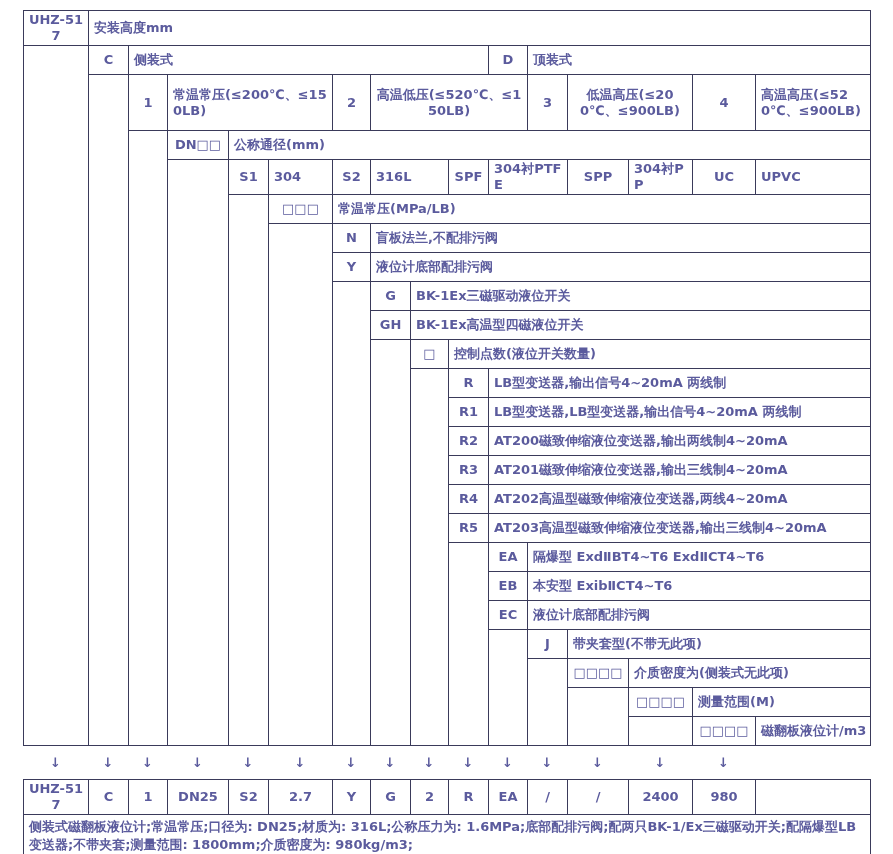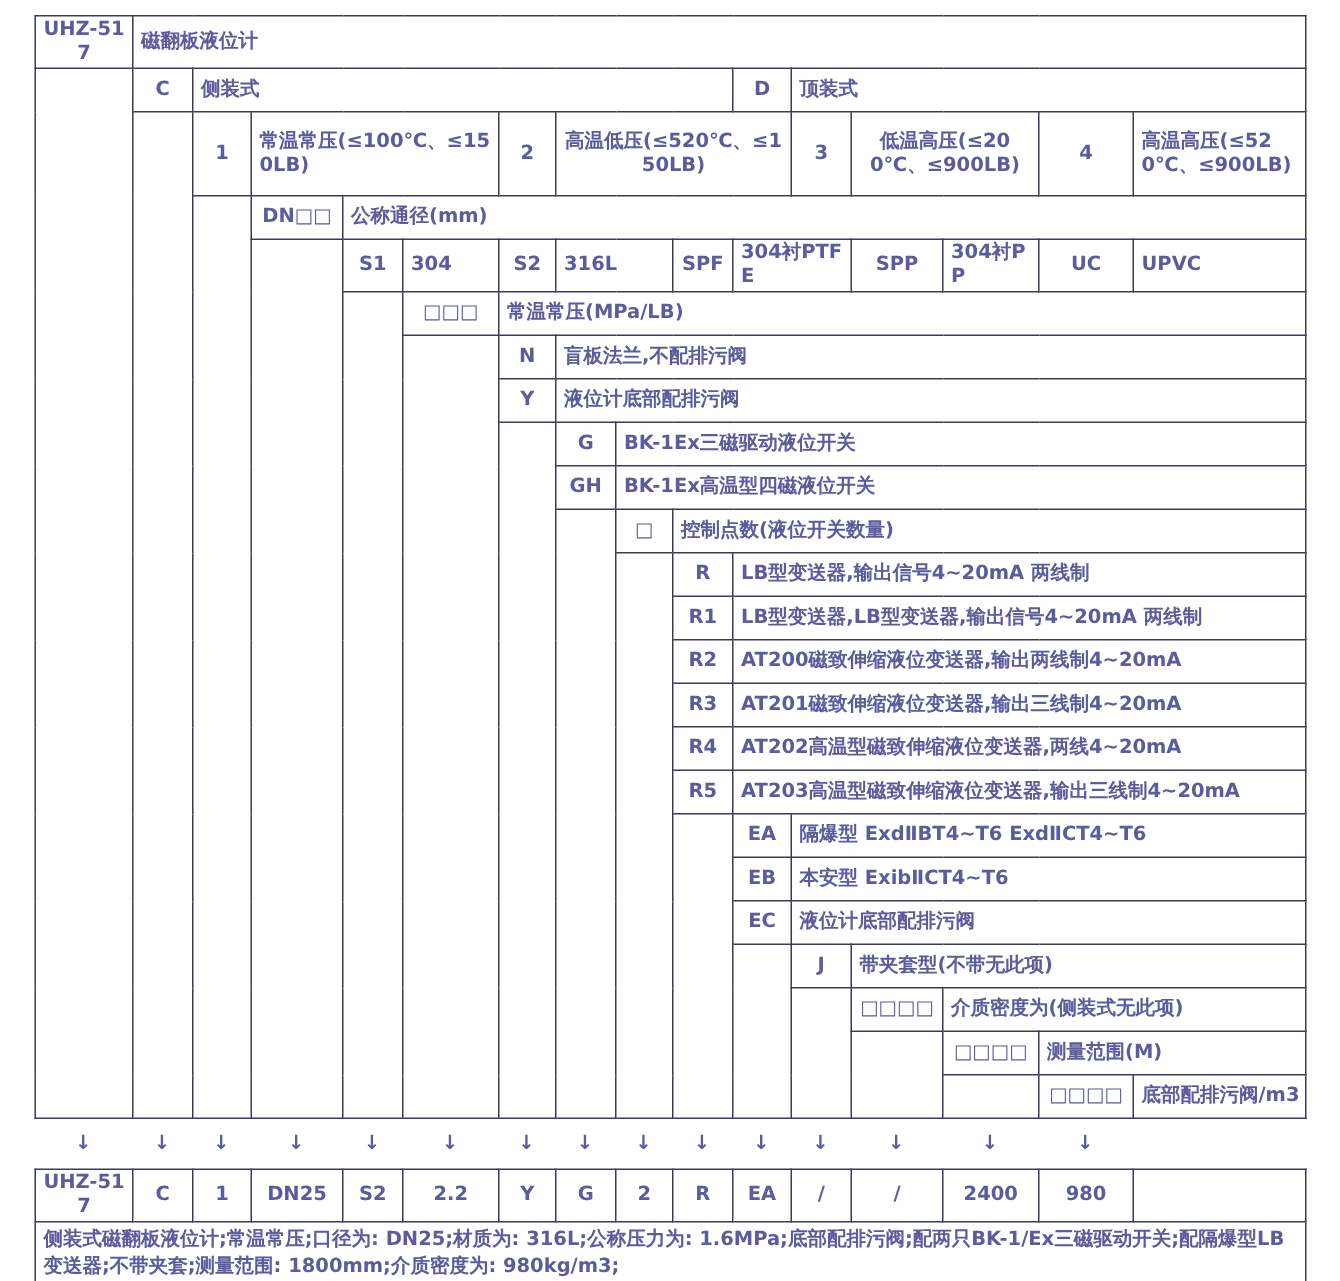--- a/index.html
+++ b/index.html
@@ -46,33 +46,33 @@
         <col style="width:39px">
         <col style="width:40px">
       <col style="width:61px">
         <col style="width:64px">
         <col style="width:63px">
         <col style="width:115px">
     </colgroup>
     <tbody>
       <tr class="r-first">
         <td class="code">UHZ-517</td>
-        <td class="lbl" colspan="15">磁翻板液位计</td>
+        <td class="lbl" colspan="15">安装高度mm</td>
       </tr>
       <tr>
         <td class="indent" rowspan="23"></td>
         <td class="code">C</td>
         <td class="lbl" colspan="8">侧装式</td>
         <td class="code">D</td>
         <td class="lbl" colspan="5">顶装式</td>
       </tr>
       <tr class="r-tall">
         <td class="indent" rowspan="22"></td>
         <td class="code">1</td>
-        <td class="lbl" colspan="3">常温常压(≤100℃、≤150LB)</td>
+        <td class="lbl" colspan="3">常温常压(≤200℃、≤150LB)</td>
         <td class="code">2</td>
         <td class="lbl-c" colspan="4">高温低压(≤520℃、≤150LB)</td>
         <td class="code">3</td>
         <td class="lbl-c" colspan="2">低温高压(≤200℃、≤900LB)</td>
         <td class="code">4</td>
         <td class="lbl">高温高压(≤520℃、≤900LB)</td>
       </tr>
       <tr>
         <td class="indent" rowspan="21"></td>
         <td class="code">DN□□</td>
@@ -168,21 +168,21 @@
         <td class="lbl" colspan="3">介质密度为(侧装式无此项)</td>
       </tr>
       <tr>
         <td class="indent" rowspan="2"></td>
         <td class="code">□□□□</td>
         <td class="lbl" colspan="2">测量范围(M)</td>
       </tr>
       <tr>
         <td class="indent"></td>
         <td class="code">□□□□</td>
-        <td class="lbl">底部配排污阀/m3</td>
+        <td class="lbl">磁翻板液位计/m3</td>
       </tr>
     </tbody>
   </table>
 
   <table class="arrows">
     <colgroup>
       <col style="width:65px">
         <col style="width:40px">
         <col style="width:39px">
         <col style="width:61px">
@@ -240,21 +240,21 @@
         <col style="width:63px">
         <col style="width:115px">
     </colgroup>
     <tbody>
       <tr>
         <td class="val">UHZ-517</td>
         <td class="val">C</td>
         <td class="val">1</td>
         <td class="val">DN25</td>
         <td class="val">S2</td>
-        <td class="val">2.2</td>
+        <td class="val">2.7</td>
         <td class="val">Y</td>
         <td class="val">G</td>
         <td class="val">2</td>
         <td class="val">R</td>
         <td class="val">EA</td>
         <td class="val">/</td>
         <td class="val">/</td>
         <td class="val">2400</td>
         <td class="val">980</td>
         <td class="val"></td>

